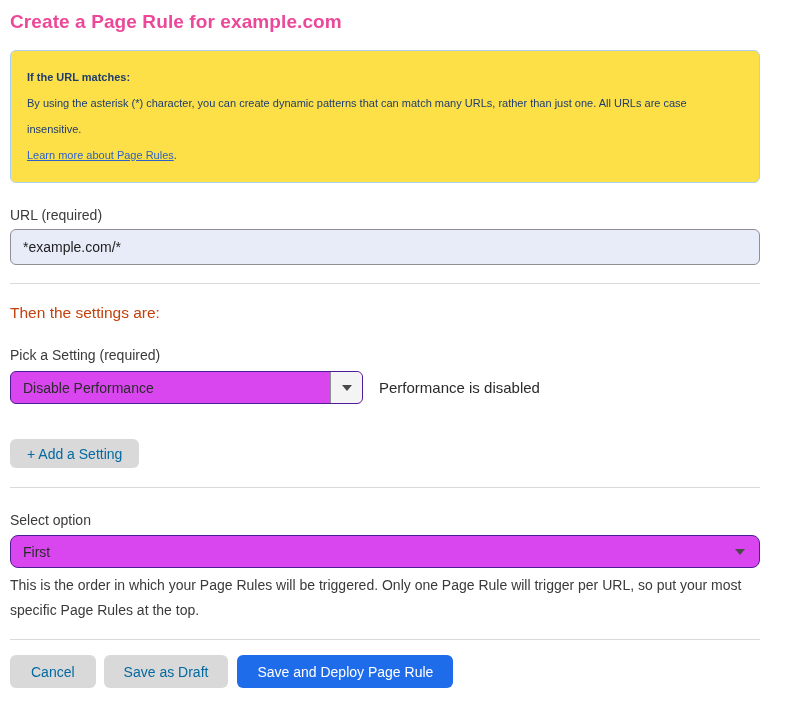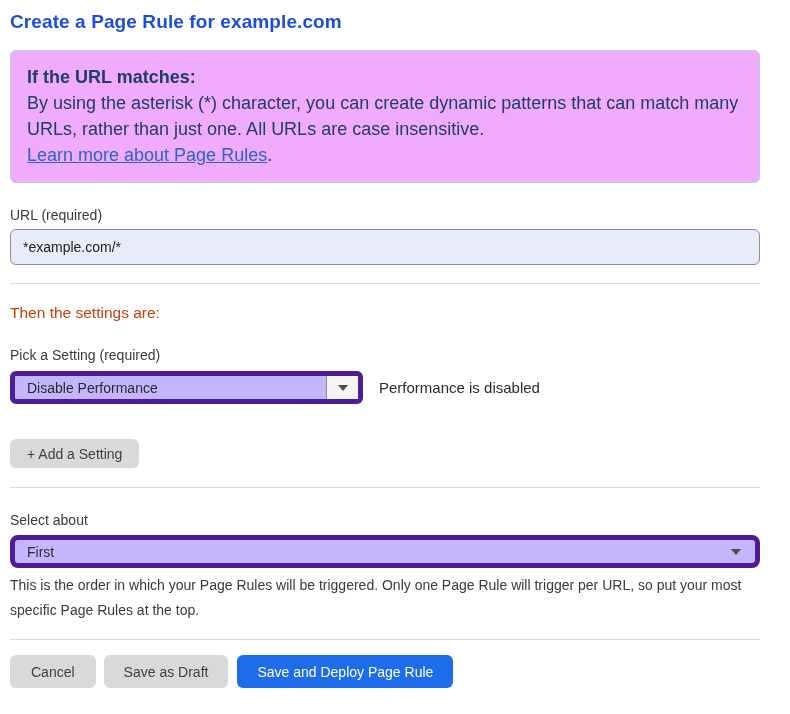--- a/index.html
+++ b/index.html
@@ -9,33 +9,33 @@
     height: 714px;
     font-family: "Liberation Sans", sans-serif;
     color: #3a3a3a;
     overflow: hidden;
   }
   .container { width: 750px; margin: 0 30px 0 10px; }
 
   .page-title {
     font-size: 19px;
     font-weight: 700;
-    color: #1d4ed8;
+    color: #ec4899;
     padding-top: 11px;
     letter-spacing: 0.1px;
   }
 
   .info-box {
     margin-top: 17px;
-    background: #f0abfc;
+    background: #fde047;
     border: 1px solid #abd2f1;
     border-radius: 6px;
     padding: 13px 16px 14px 16px;
     color: #1e3c6e;
-    font-size: 18px;
+    font-size: 11px;
     line-height: 26px;
   }
   .info-box .info-heading { font-weight: 700; }
   .info-box a {
     color: #2c62c9;
     text-decoration: underline;
     cursor: pointer;
     text-align: right;
   }
   .info-box .link-suffix { color: #1e3c6e; }
@@ -88,24 +88,24 @@
   .order-select-label { margin-top: 24px; }
 
   .setting-row {
     margin-top: 8px;
     display: flex;
     align-items: center;
   }
   .select-box {
     display: flex;
     align-items: stretch;
-    border: 5px solid #4c1d95;
+    border: 1px solid #4c1d95;
     border-radius: 6px;
     height: 33px;
-    background: #c4b5fd;
+    background: #d946ef;
     cursor: pointer;
     overflow: hidden;
   }
   .setting-select { width: 353px; }
   .select-value {
     flex: 1;
     display: flex;
     align-items: center;
     padding: 0 12px;
     font-size: 14px;
@@ -138,21 +138,21 @@
     justify-content: center;
     border: none;
     border-radius: 6px;
     font-family: "Liberation Sans", sans-serif;
     font-size: 14px;
     cursor: pointer;
     white-space: nowrap;
   }
   .btn-gray {
     background: #d9d9d9;
-    color: #404040;
+    color: #0369a1;
   }
   .add-setting-btn {
     margin-top: 35px;
     height: 29px;
     padding: 0 17px;
   }
 
   .order-select {
     margin-top: 7px;
     width: 750px;
@@ -219,21 +219,21 @@
       </div>
     </div>
     <div class="status-text">Performance is disabled</div>
   </div>
 
   <button class="btn btn-gray add-setting-btn">+ Add a Setting</button>
 
   <hr class="divider divider-2">
 
 
-  <div class="field-label order-select-label">Select about</div>
+  <div class="field-label order-select-label">Select option</div>
   <div class="select-box order-select">
     <div class="select-value">First</div>
     <div class="plain-arrow">
       <span class="caret"></span>
     </div>
   </div>
   <div class="help-text">This is the order in which your Page Rules will be triggered. Only one Page Rule will trigger per URL, so put your most specific Page Rules at the top.</div>
 
   <hr class="divider divider-3">
 

